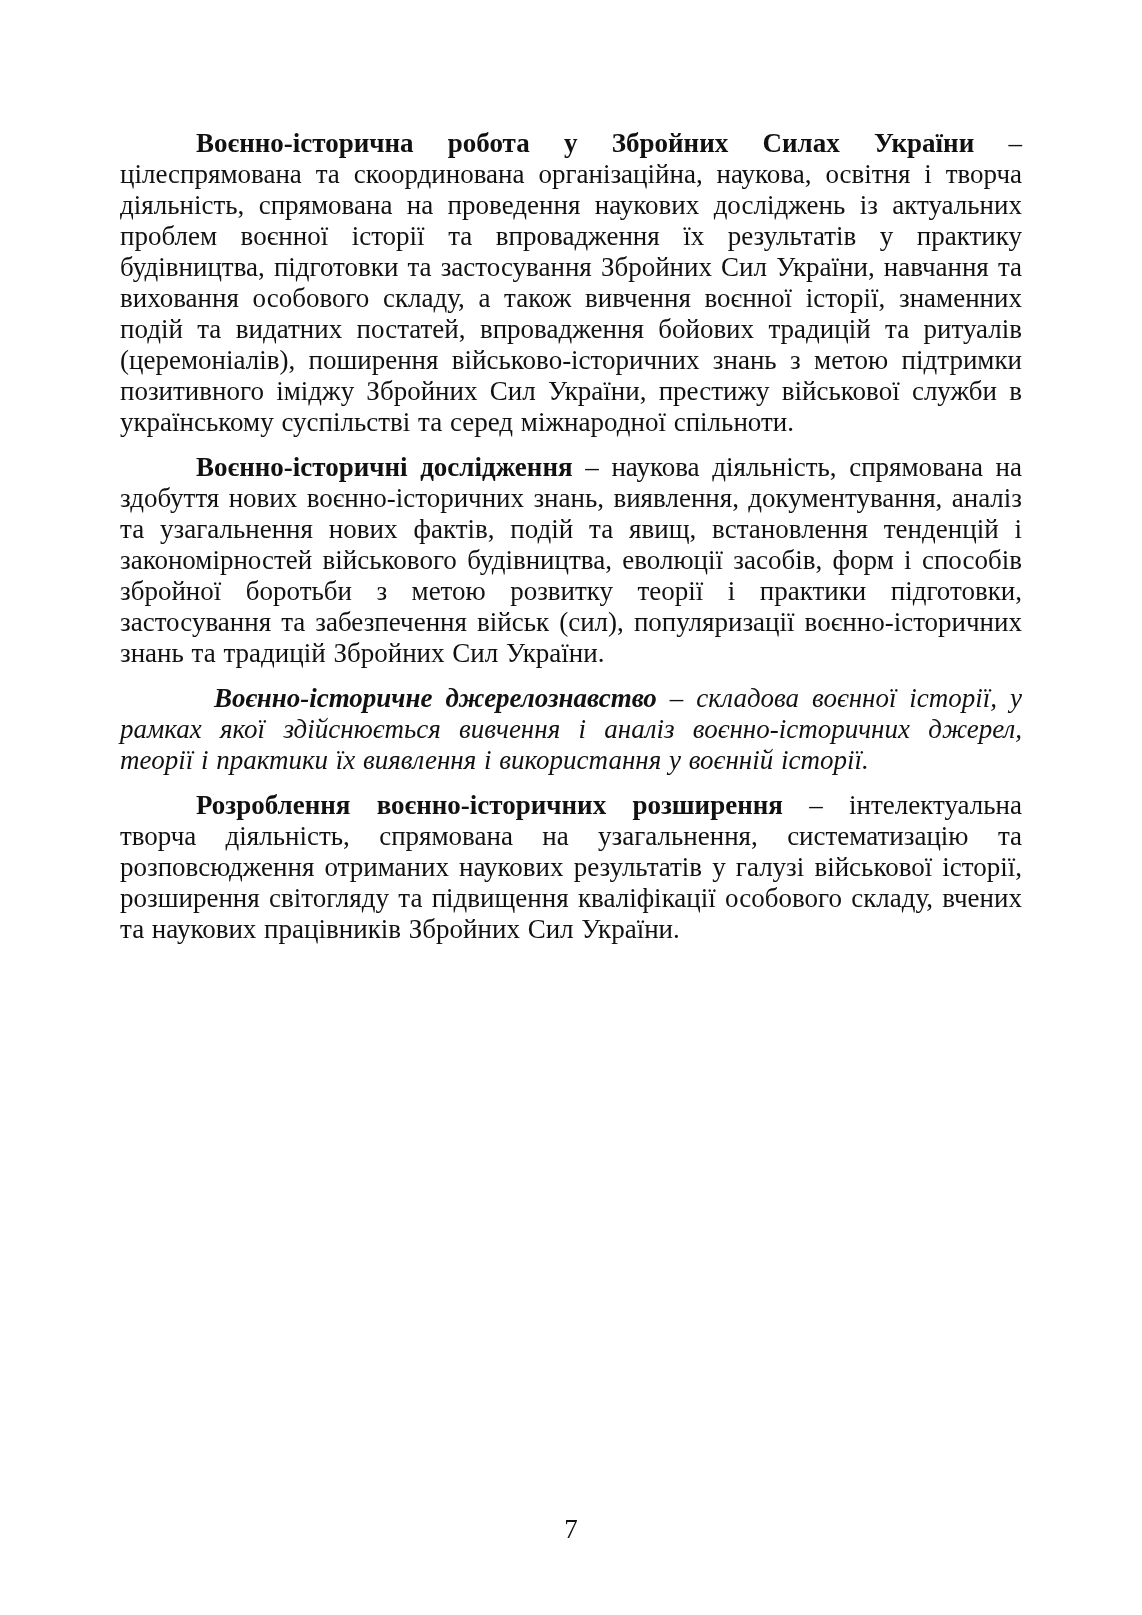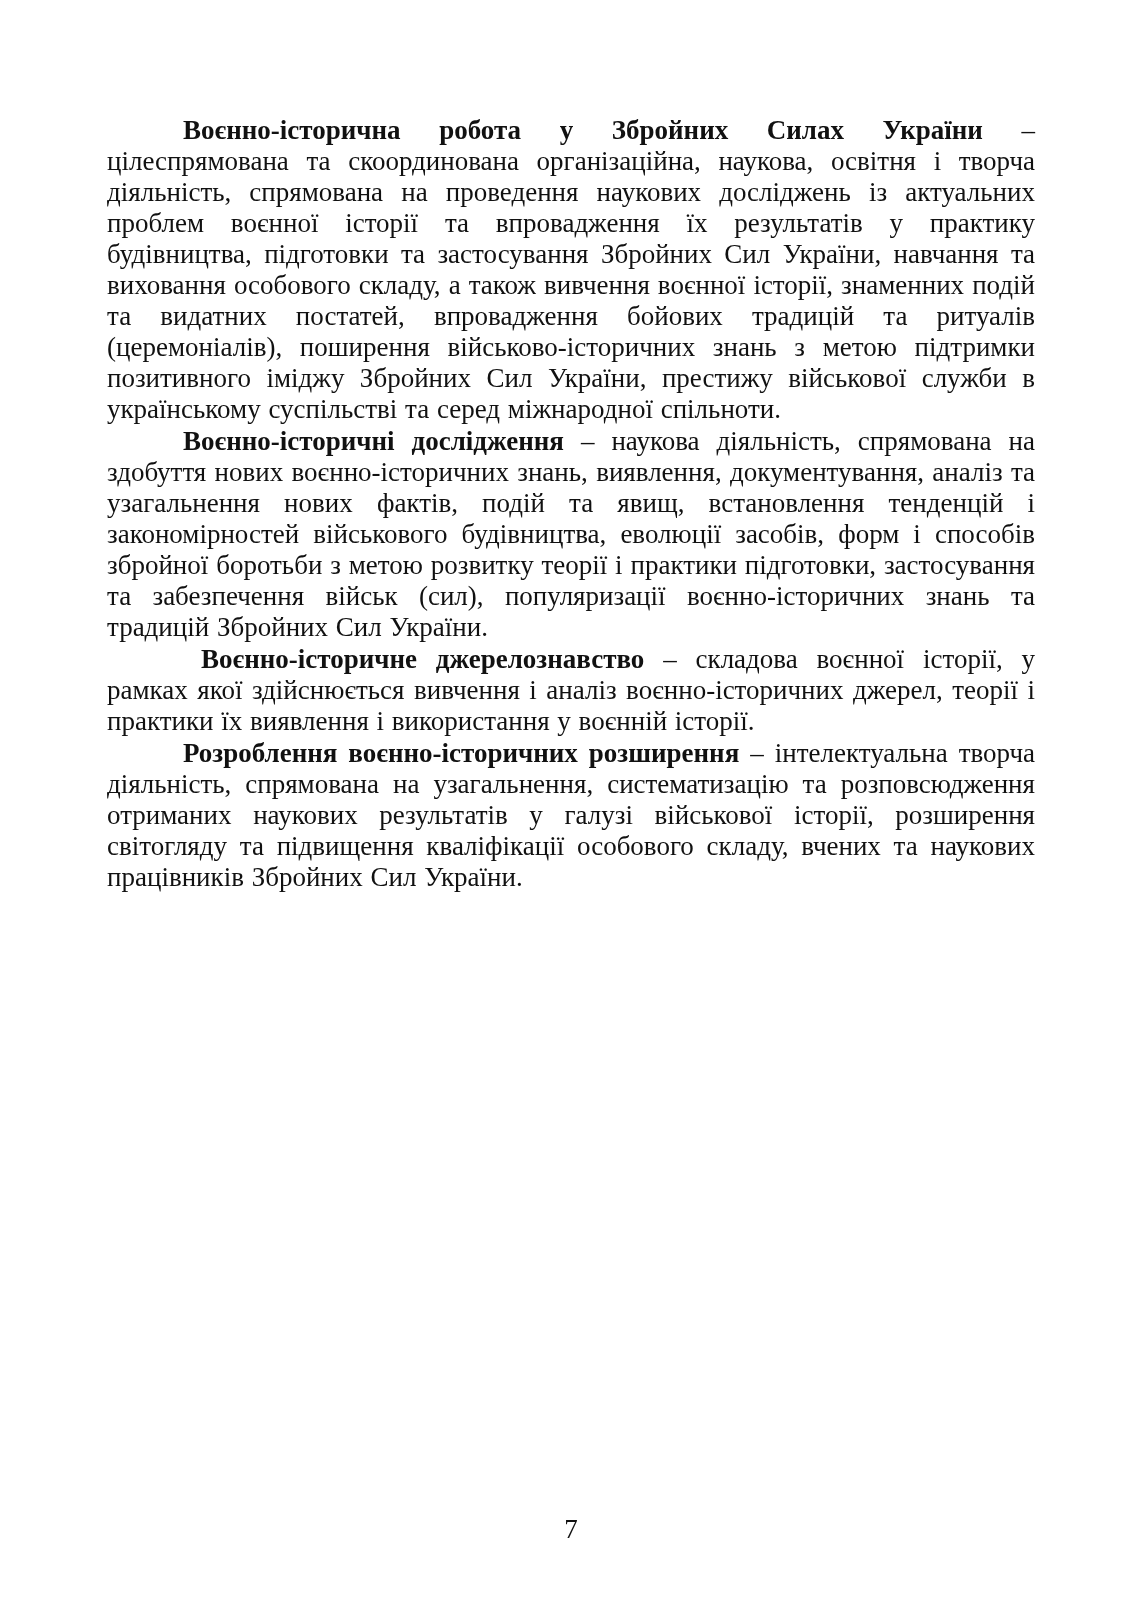--- a/index.html
+++ b/index.html
@@ -20,26 +20,27 @@
   .text-block {
     position: absolute;
     top: 114px;
     left: 106px;
     width: 930px;
     font-size: 27px;
     line-height: 31px;
     text-align: justify;
   }
   .para {
-    margin: 1px;
+    margin: 14px;
     text-indent: 76px;
     word-spacing: 1px;
   }
   .para.indent-deep {
     text-indent: 94px;
+    font-style: italic;
   }
   .term {
     font-weight: bold;
   }
   .page-number {
     position: absolute;
     top: 1514px;
     left: 0;
     width: 100%;
     text-align: center;

